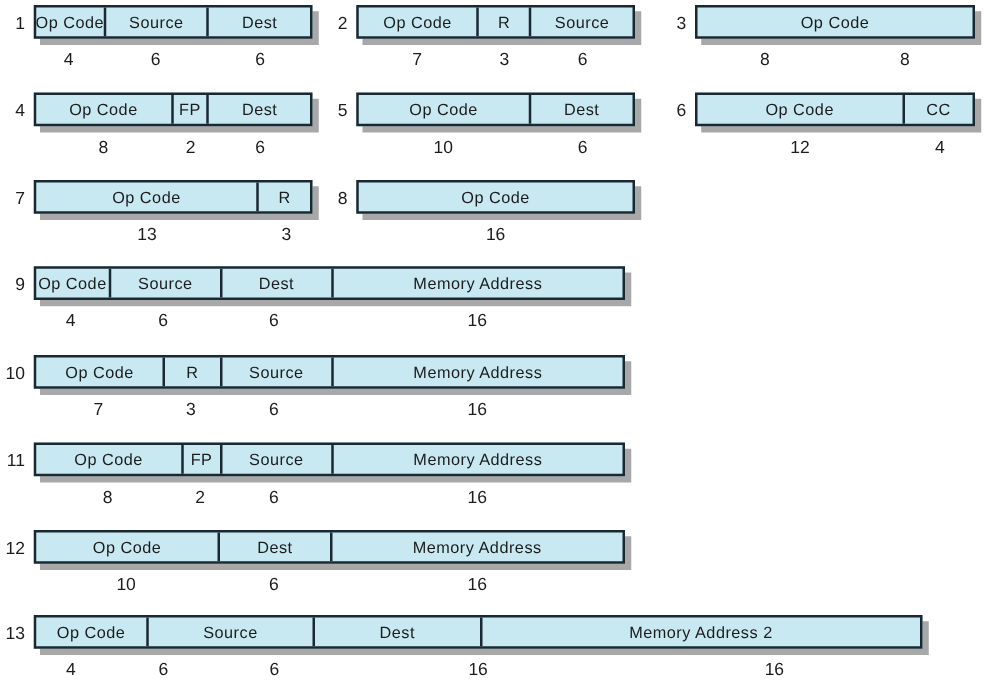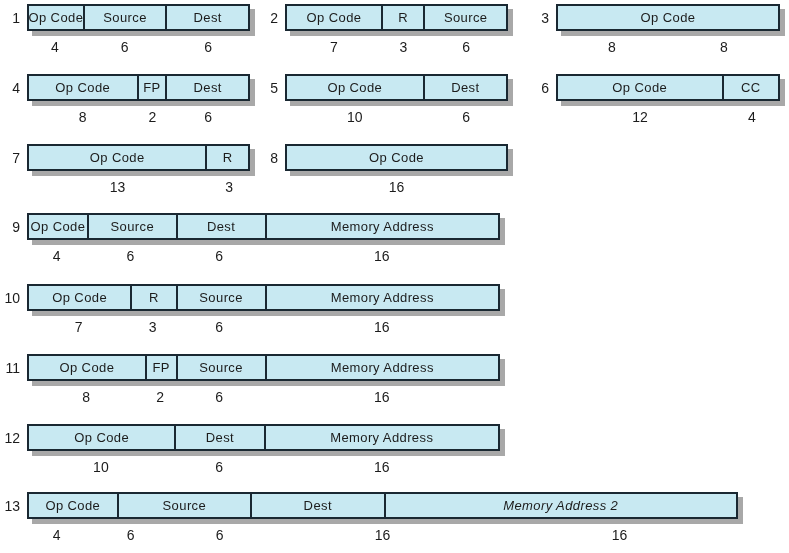--- a/index.html
+++ b/index.html
@@ -277,21 +277,21 @@
       <div class="fbox">
         <div class="fcell" style="flex-grow: 4;">
           <span>Op Code</span>
         </div>
         <div class="fcell" style="flex-grow: 6;">
           <span>Source</span>
         </div>
         <div class="fcell" style="flex-grow: 6;">
           <span>Dest</span>
         </div>
-        <div class="fcell" style="flex-grow: 16; font-style: italic;">
+        <div class="fcell" style="flex-grow: 16;">
           <span>Memory Address 2</span>
         </div>
       </div>
       <div class="bitsrow">
         <div class="bitcell" style="flex-grow: 4;">4</div>
         <div class="bitcell" style="flex-grow: 6;">6</div>
         <div class="bitcell" style="flex-grow: 6;">6</div>
         <div class="bitcell" style="flex-grow: 16;">16</div>
         <div class="bitcell" style="flex-grow: 16;">16</div>
       </div>

